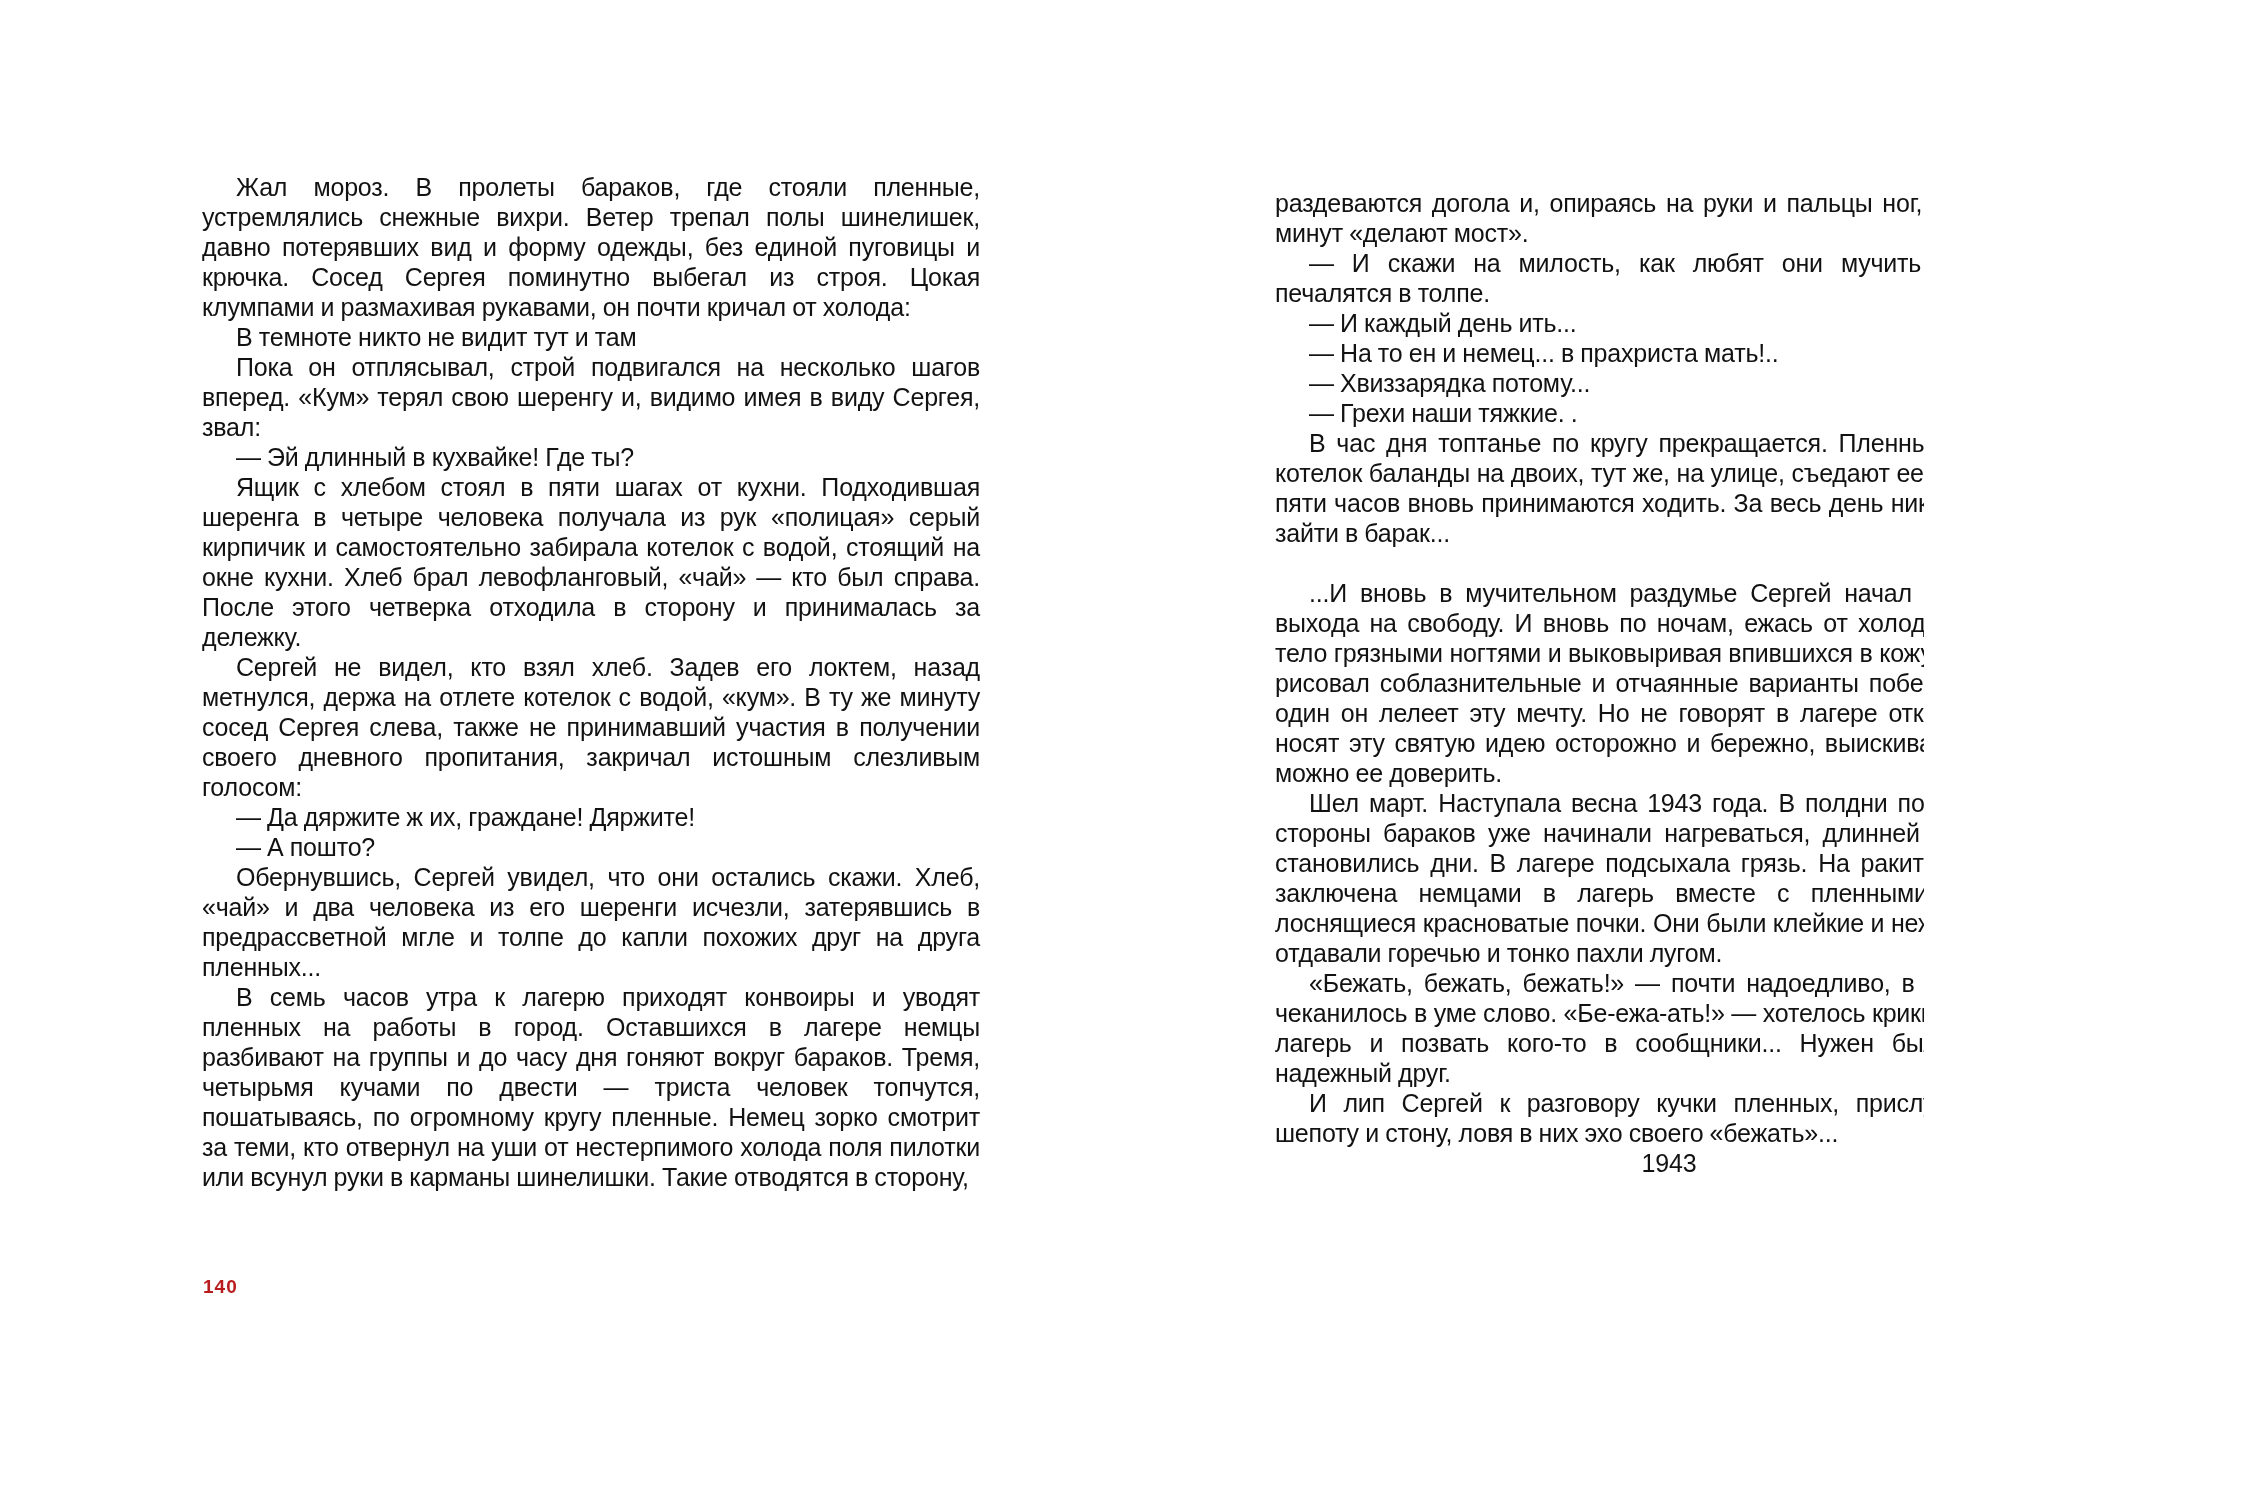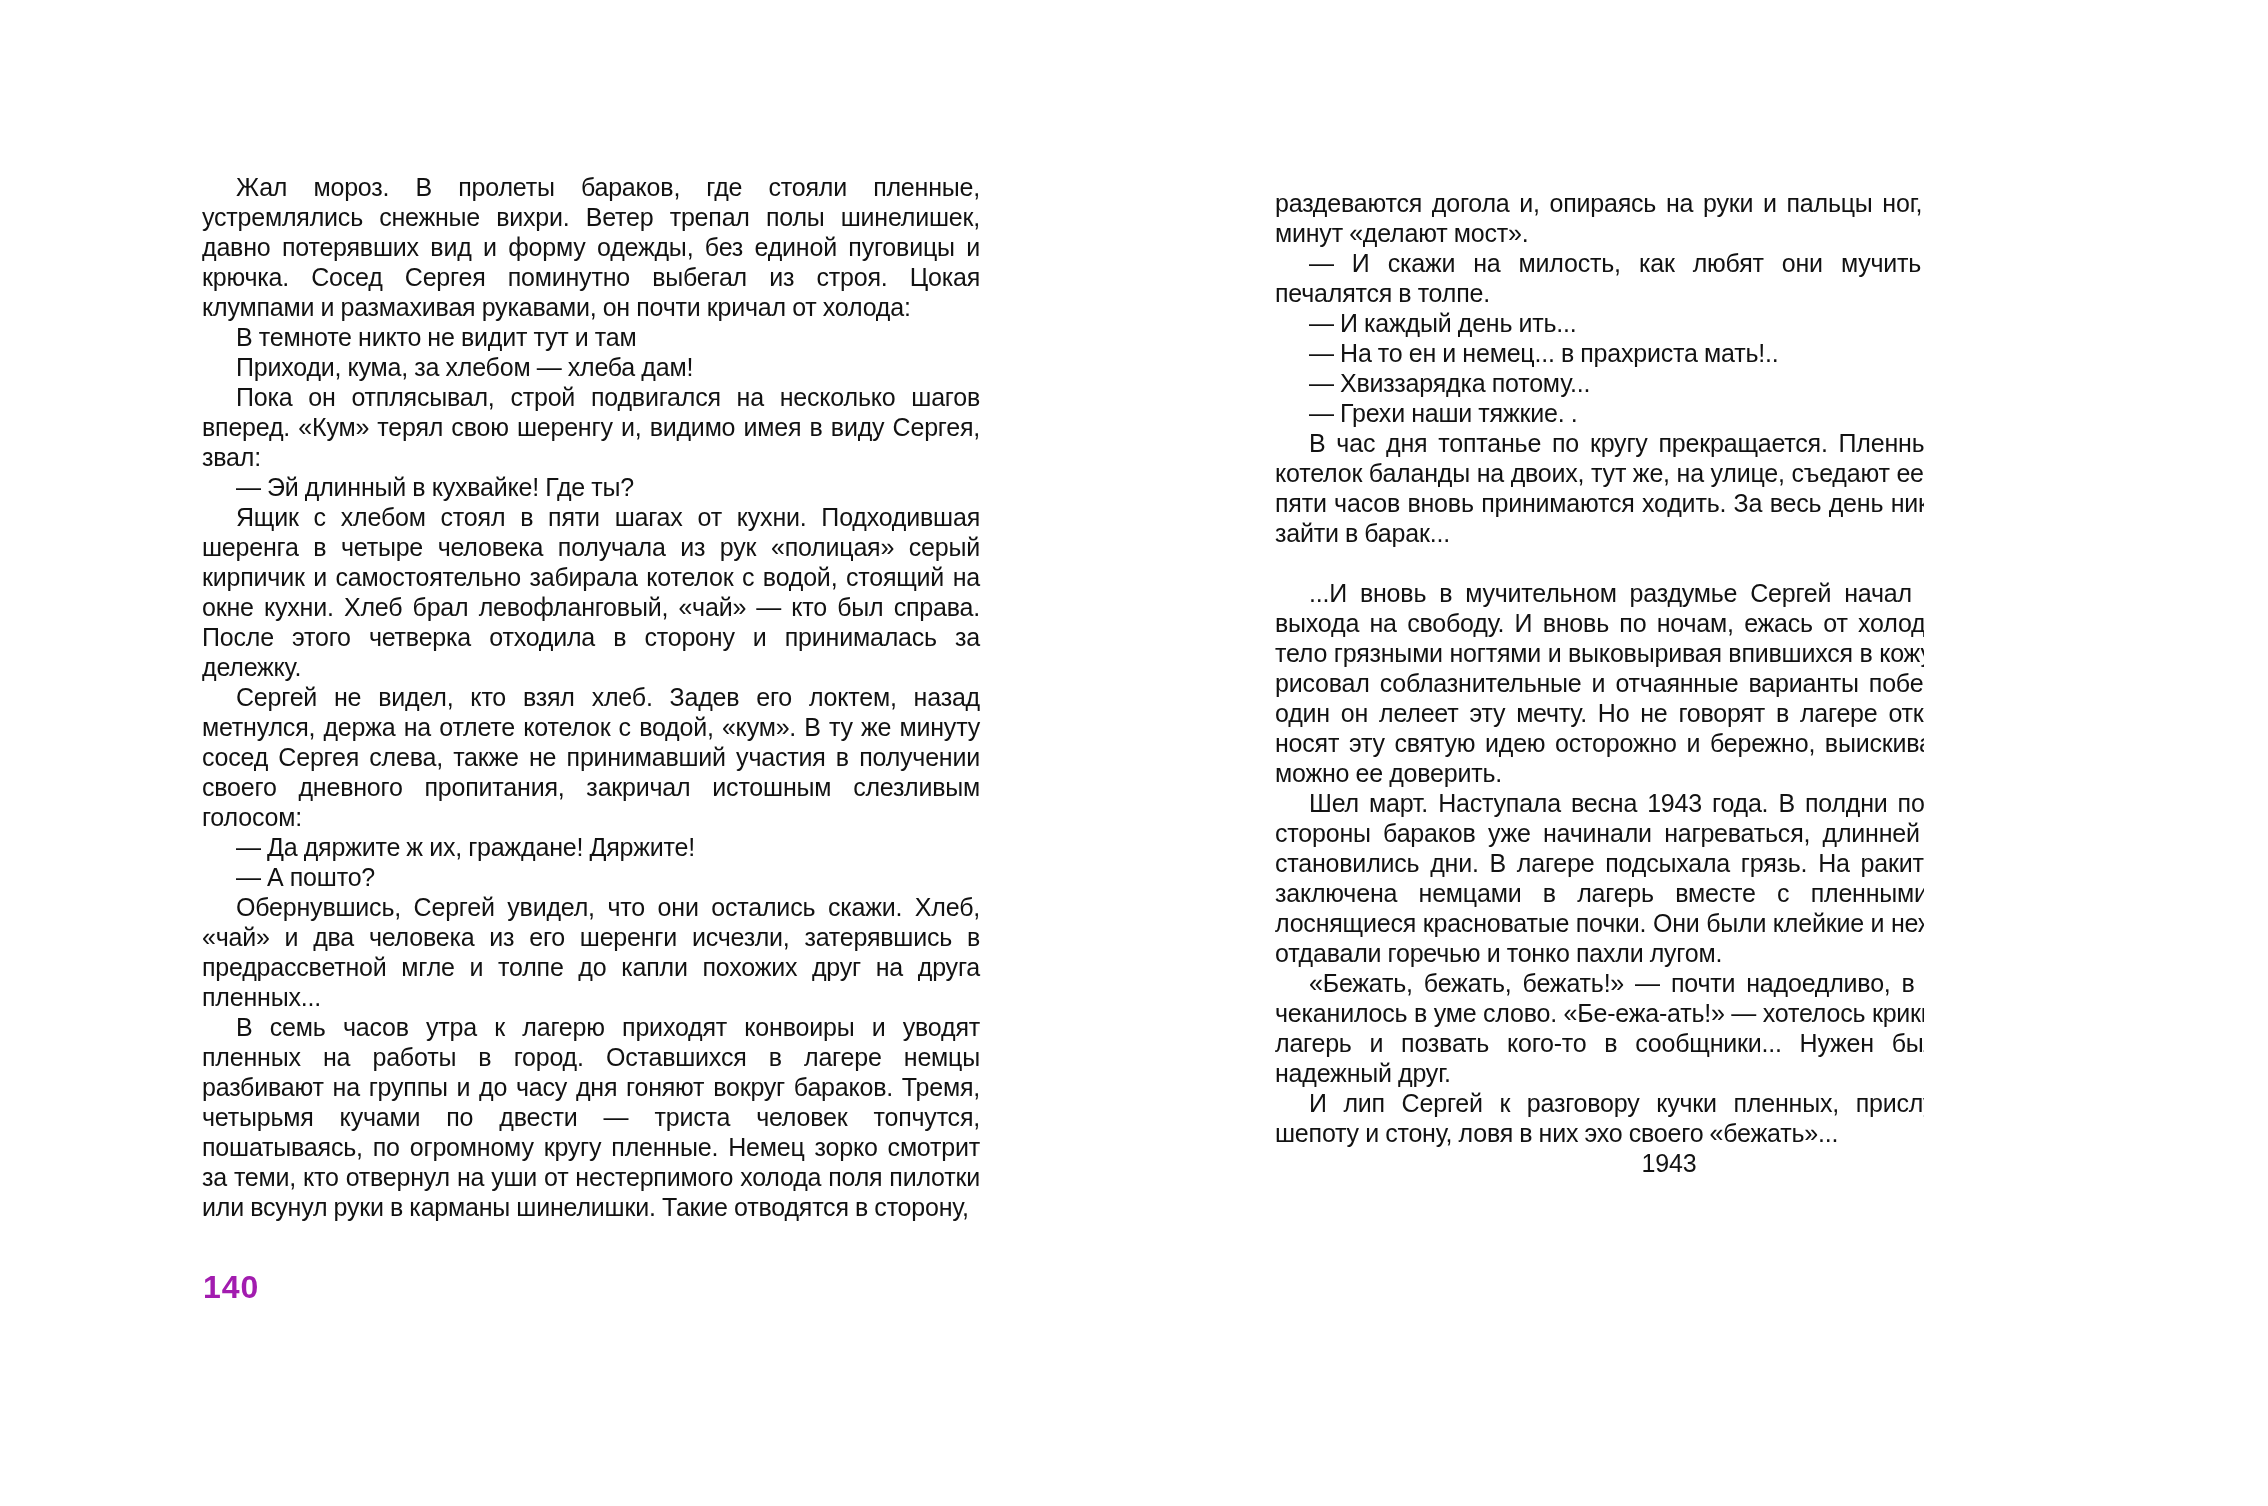--- a/index.html
+++ b/index.html
@@ -41,36 +41,35 @@
     padding: 0;
     text-indent: 34px;
   }
   p.para.no-indent { text-indent: 0; margin-top: 16px; }
   p.para.gap-before { margin-top: 30px; }
   p.para.align-right { text-align: center; text-indent: 0; }
   .page-number {
     position: absolute;
     left: 203px;
     top: 1272px;
-    font-size: 32px;
+    font-size: 19px;
     line-height: 30px;
     font-weight: 700;
     letter-spacing: 1px;
-    color: #a21caf;
+    color: #b91c1c;
   }
 </style>
 </head>
 <body>
 
 <div class="spread">
 
   <div class="text-column col-left">
       <p class="para">Жал мороз. В пролеты бараков, где стояли пленные, устремлялись снежные вихри. Ветер трепал полы шинелишек, давно потерявших вид и форму одежды, без единой пуговицы и крючка. Сосед Сергея поминутно выбегал из строя. Цокая клумпами и размахивая рукавами, он почти кричал от холода:</p>
       <p class="para">В темноте никто не видит тут и там</p>
-      <p class="para">Приходи, кума, за хлебом — хлеба дам!</p>
       <p class="para">Пока он отплясывал, строй подвигался на несколько шагов вперед. «Кум» терял свою шеренгу и, видимо имея в виду Сергея, звал:</p>
       <p class="para">— Эй длинный в кухвайке! Где ты?</p>
       <p class="para">Ящик с хлебом стоял в пяти шагах от кухни. Подходившая шеренга в четыре человека получала из рук «полицая» серый кирпичик и самостоятельно забирала котелок с водой, стоящий на окне кухни. Хлеб брал левофланговый, «чай» — кто был справа. После этого четверка отходила в сторону и принималась за дележку.</p>
       <p class="para">Сергей не видел, кто взял хлеб. Задев его локтем, назад метнулся, держа на отлете котелок с водой, «кум». В ту же минуту сосед Сергея слева, также не принимавший участия в получении своего дневного пропитания, закричал истошным слезливым голосом:</p>
       <p class="para">— Да дяржите ж их, граждане! Дяржите!</p>
       <p class="para">— А пошто?</p>
       <p class="para">Обернувшись, Сергей увидел, что они остались скажи. Хлеб, «чай» и два человека из его шеренги исчезли, затерявшись в предрассветной мгле и толпе до капли похожих друг на друга пленных...</p>
       <p class="para">В семь часов утра к лагерю приходят конвоиры и уводят пленных на работы в город. Оставшихся в лагере немцы разбивают на группы и до часу дня гоняют вокруг бараков. Тремя, четырьмя кучами по двести — триста человек топчутся, пошатываясь, по огромному кругу пленные. Немец зорко смотрит за теми, кто отвернул на уши от нестерпимого холода поля пилотки или всунул руки в карманы шинелишки. Такие отводятся в сторону,</p>
     </div>
 

